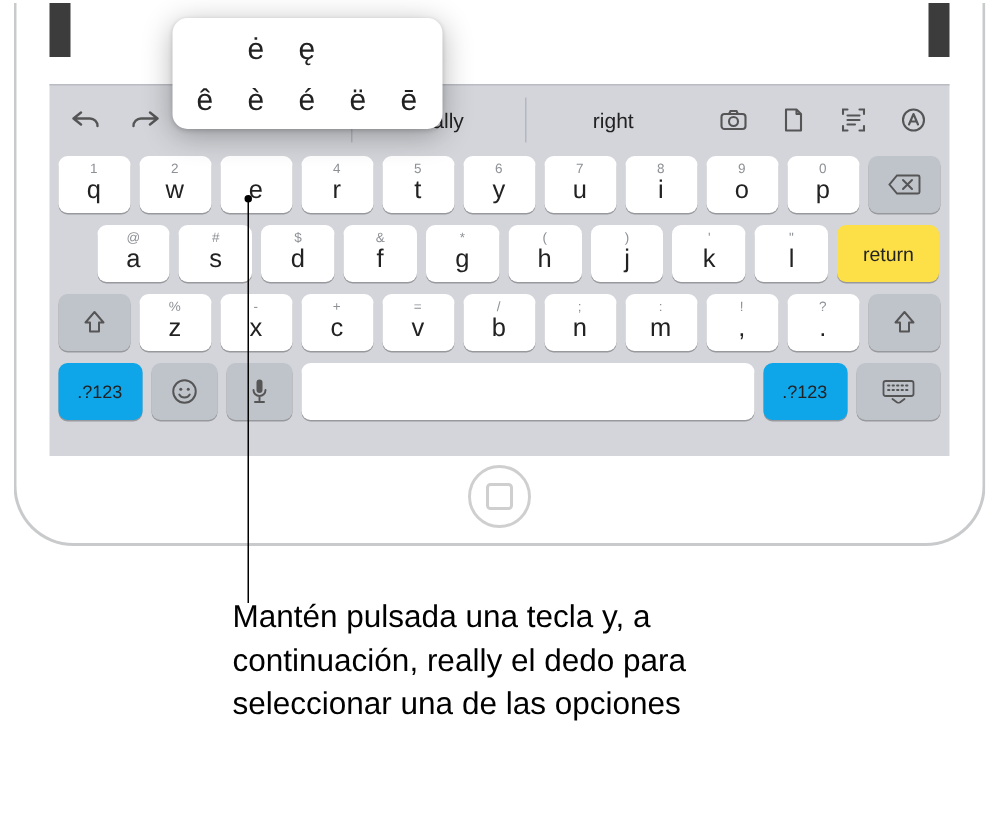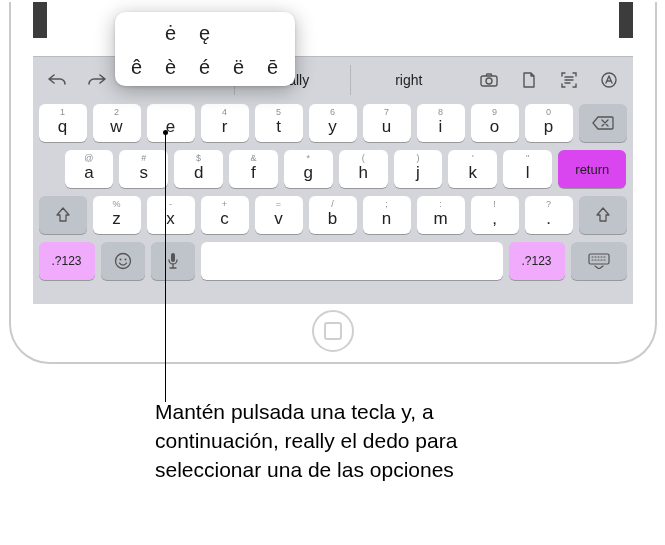--- a/index.html
+++ b/index.html
@@ -97,25 +97,25 @@
     .key.return { font-size: 13px; }
 
     .key.pressed { background: #fff; }
     .key.pressed .key-main { color: #aaa0; }
 
     
     .krow.r1 .key { flex: 1; }
     .krow.r1 .key.bksp { flex: 1; background:#bfc3ca; }
     .krow.r2 { padding-left: 26px; }
     .krow.r2 .key { flex: 1; }
-    .krow.r2 .key.return { flex: 1.4; background:#d946ef; }
+    .krow.r2 .key.return { flex: 1.4; background:#fde047; }
     .krow.r3 .key { flex: 1; }
     .krow.r3 .key.shift { flex: 1; background:#bfc3ca; }
     .krow.r4 .key { height: 38px; }
-    .krow.r4 .key.nums { width: 56px; background:#f0abfc; font-size:12px; }
+    .krow.r4 .key.nums { width: 56px; background:#0ea5e9; font-size:12px; }
     .krow.r4 .key.small { width: 44px; background:#bfc3ca; }
     .krow.r4 .key.space { flex: 1; }
 
     
     .home {
       position: absolute;
       bottom: 10px;
       left: 50%;
       transform: translateX(-50%);
       width: 42px; height: 42px;

